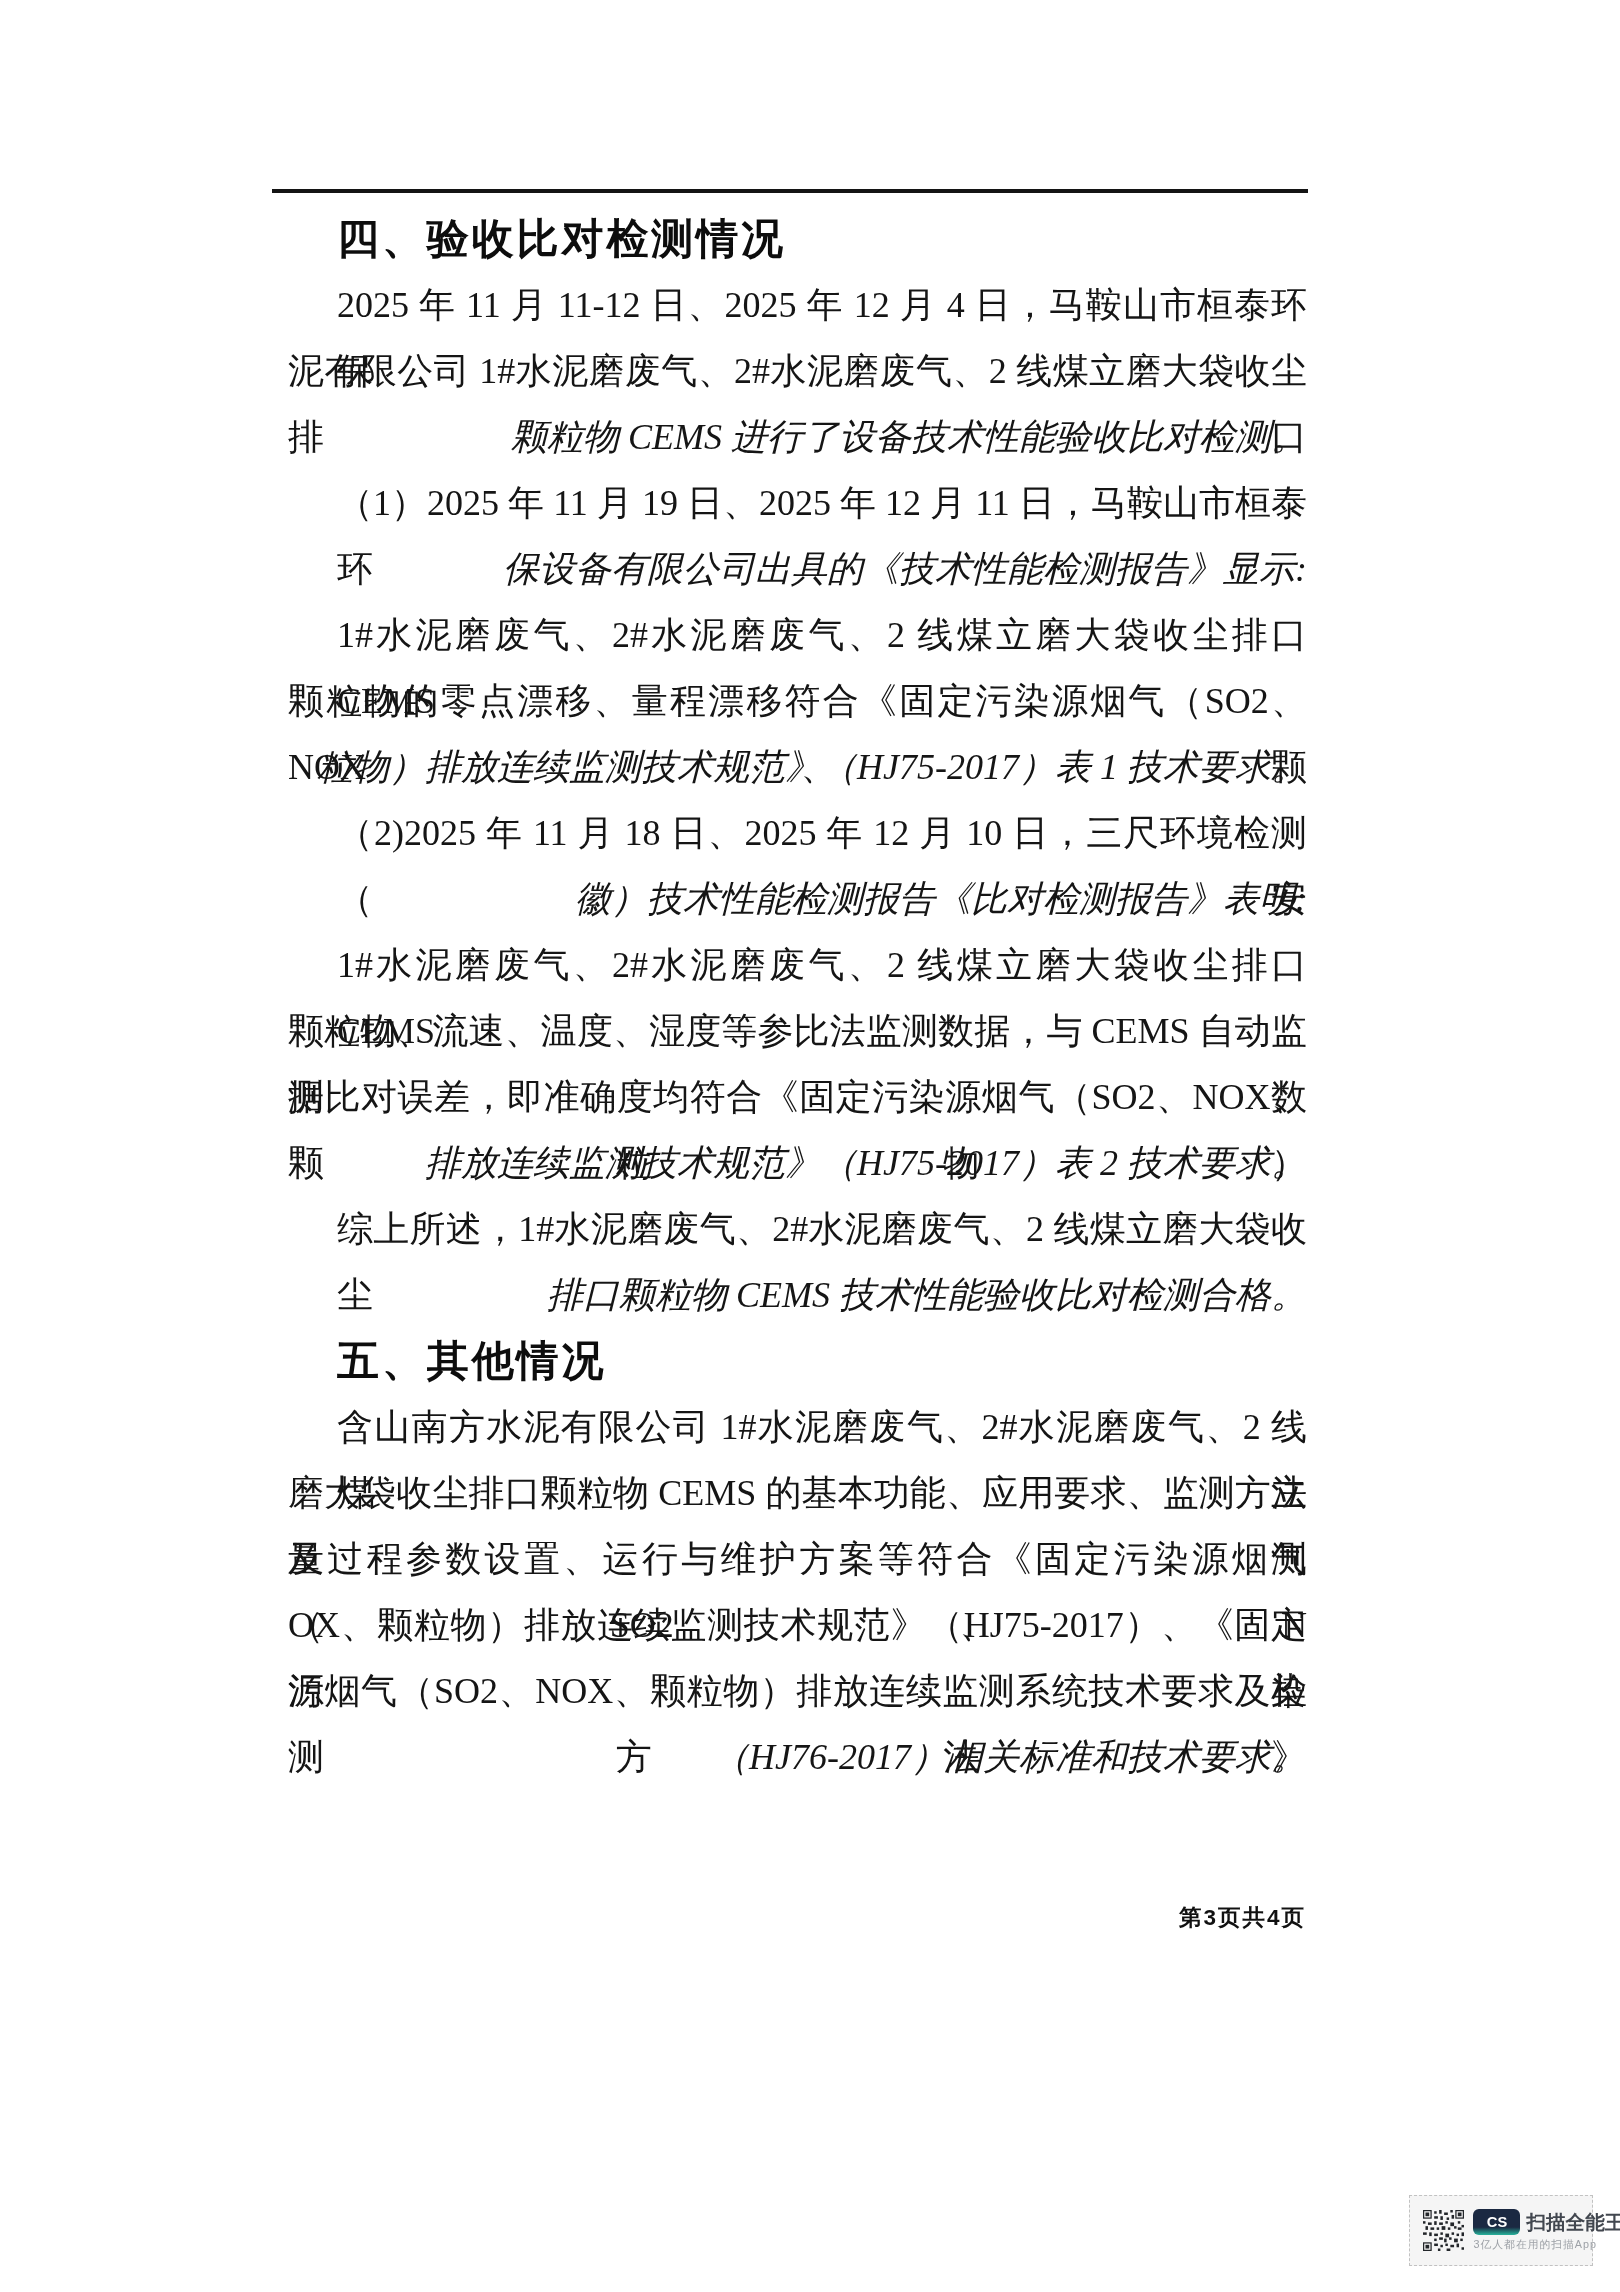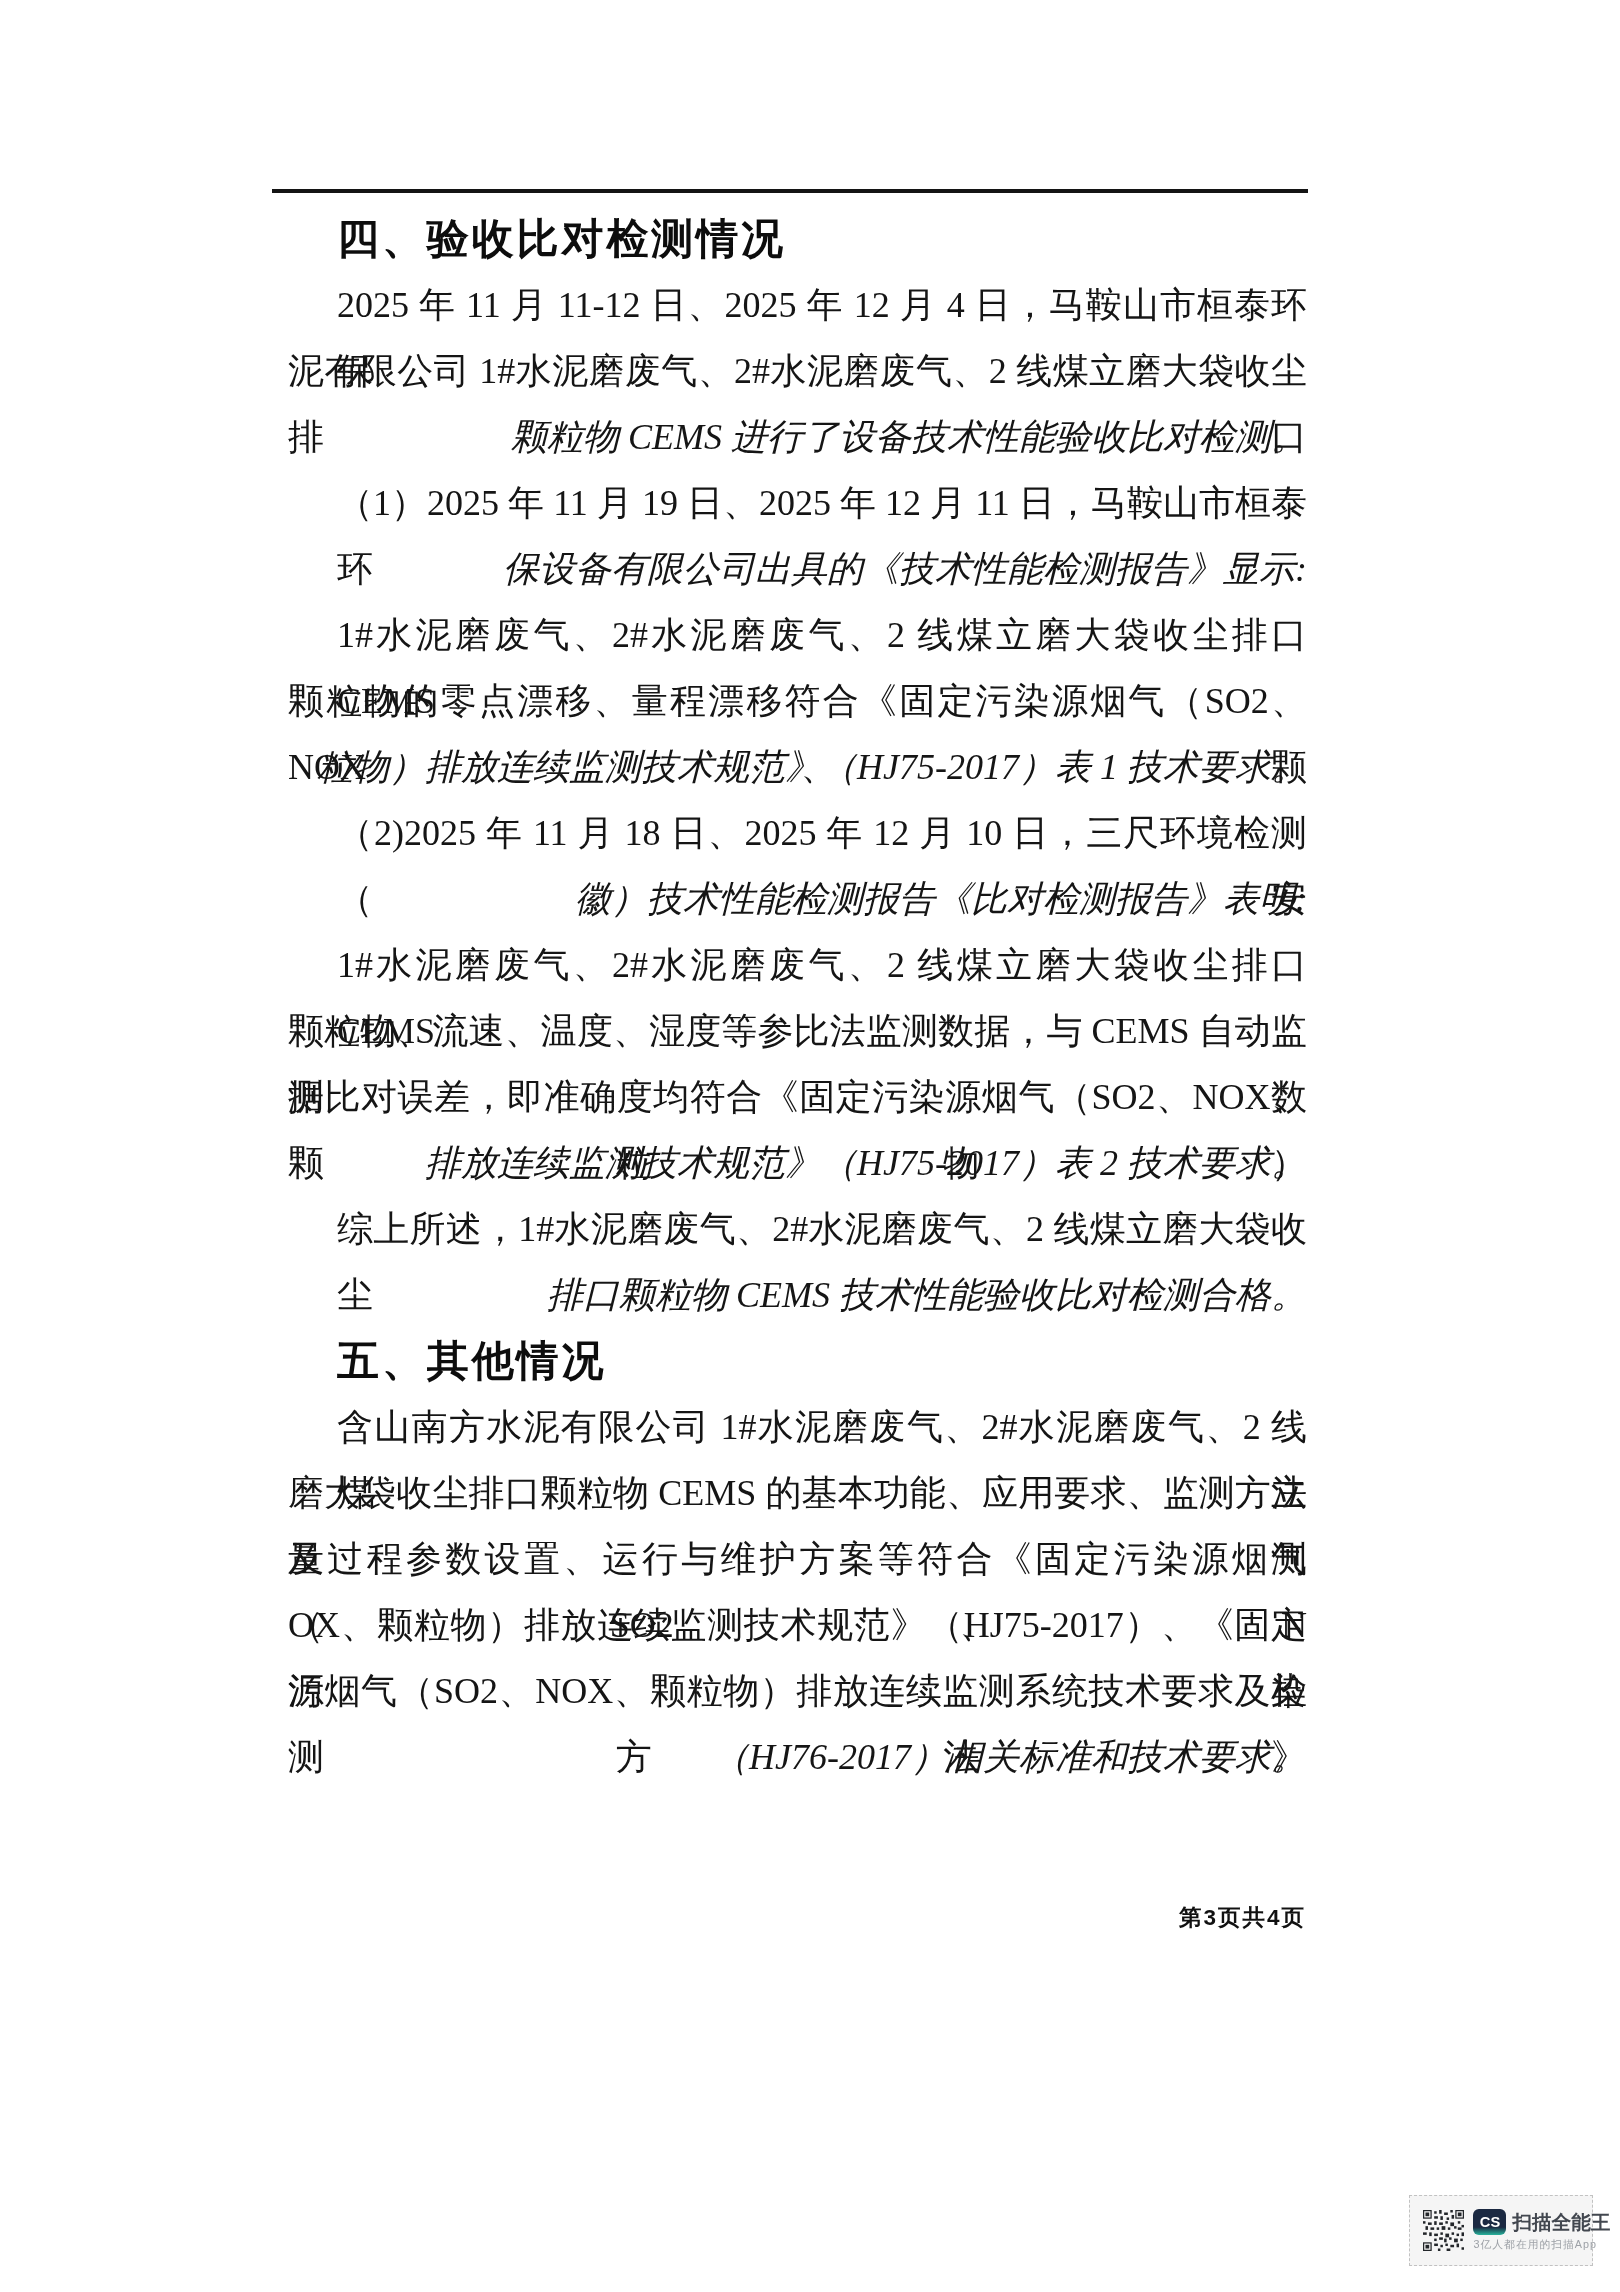--- a/index.html
+++ b/index.html
@@ -95,21 +95,21 @@
     justify-content: center;
     gap: 2.9px;
     min-width: 0;
   }
   .wm-toprow {
     display: flex;
     align-items: center;
     gap: 5.9px;
   }
   .cs-icon {
-    width: 33px;
+    width: 47px;
     height: 26.5px;
     border-radius: 5.9px;
     background: linear-gradient(180deg, #1b2942 0%, #1b2942 70%, #27b49c 100%);
     color: #ffffff;
     font-family: "Liberation Sans", "DejaVu Sans", sans-serif;
     font-weight: bold;
     font-size: 14.7px;
     display: flex;
     align-items: center;
     justify-content: center;

